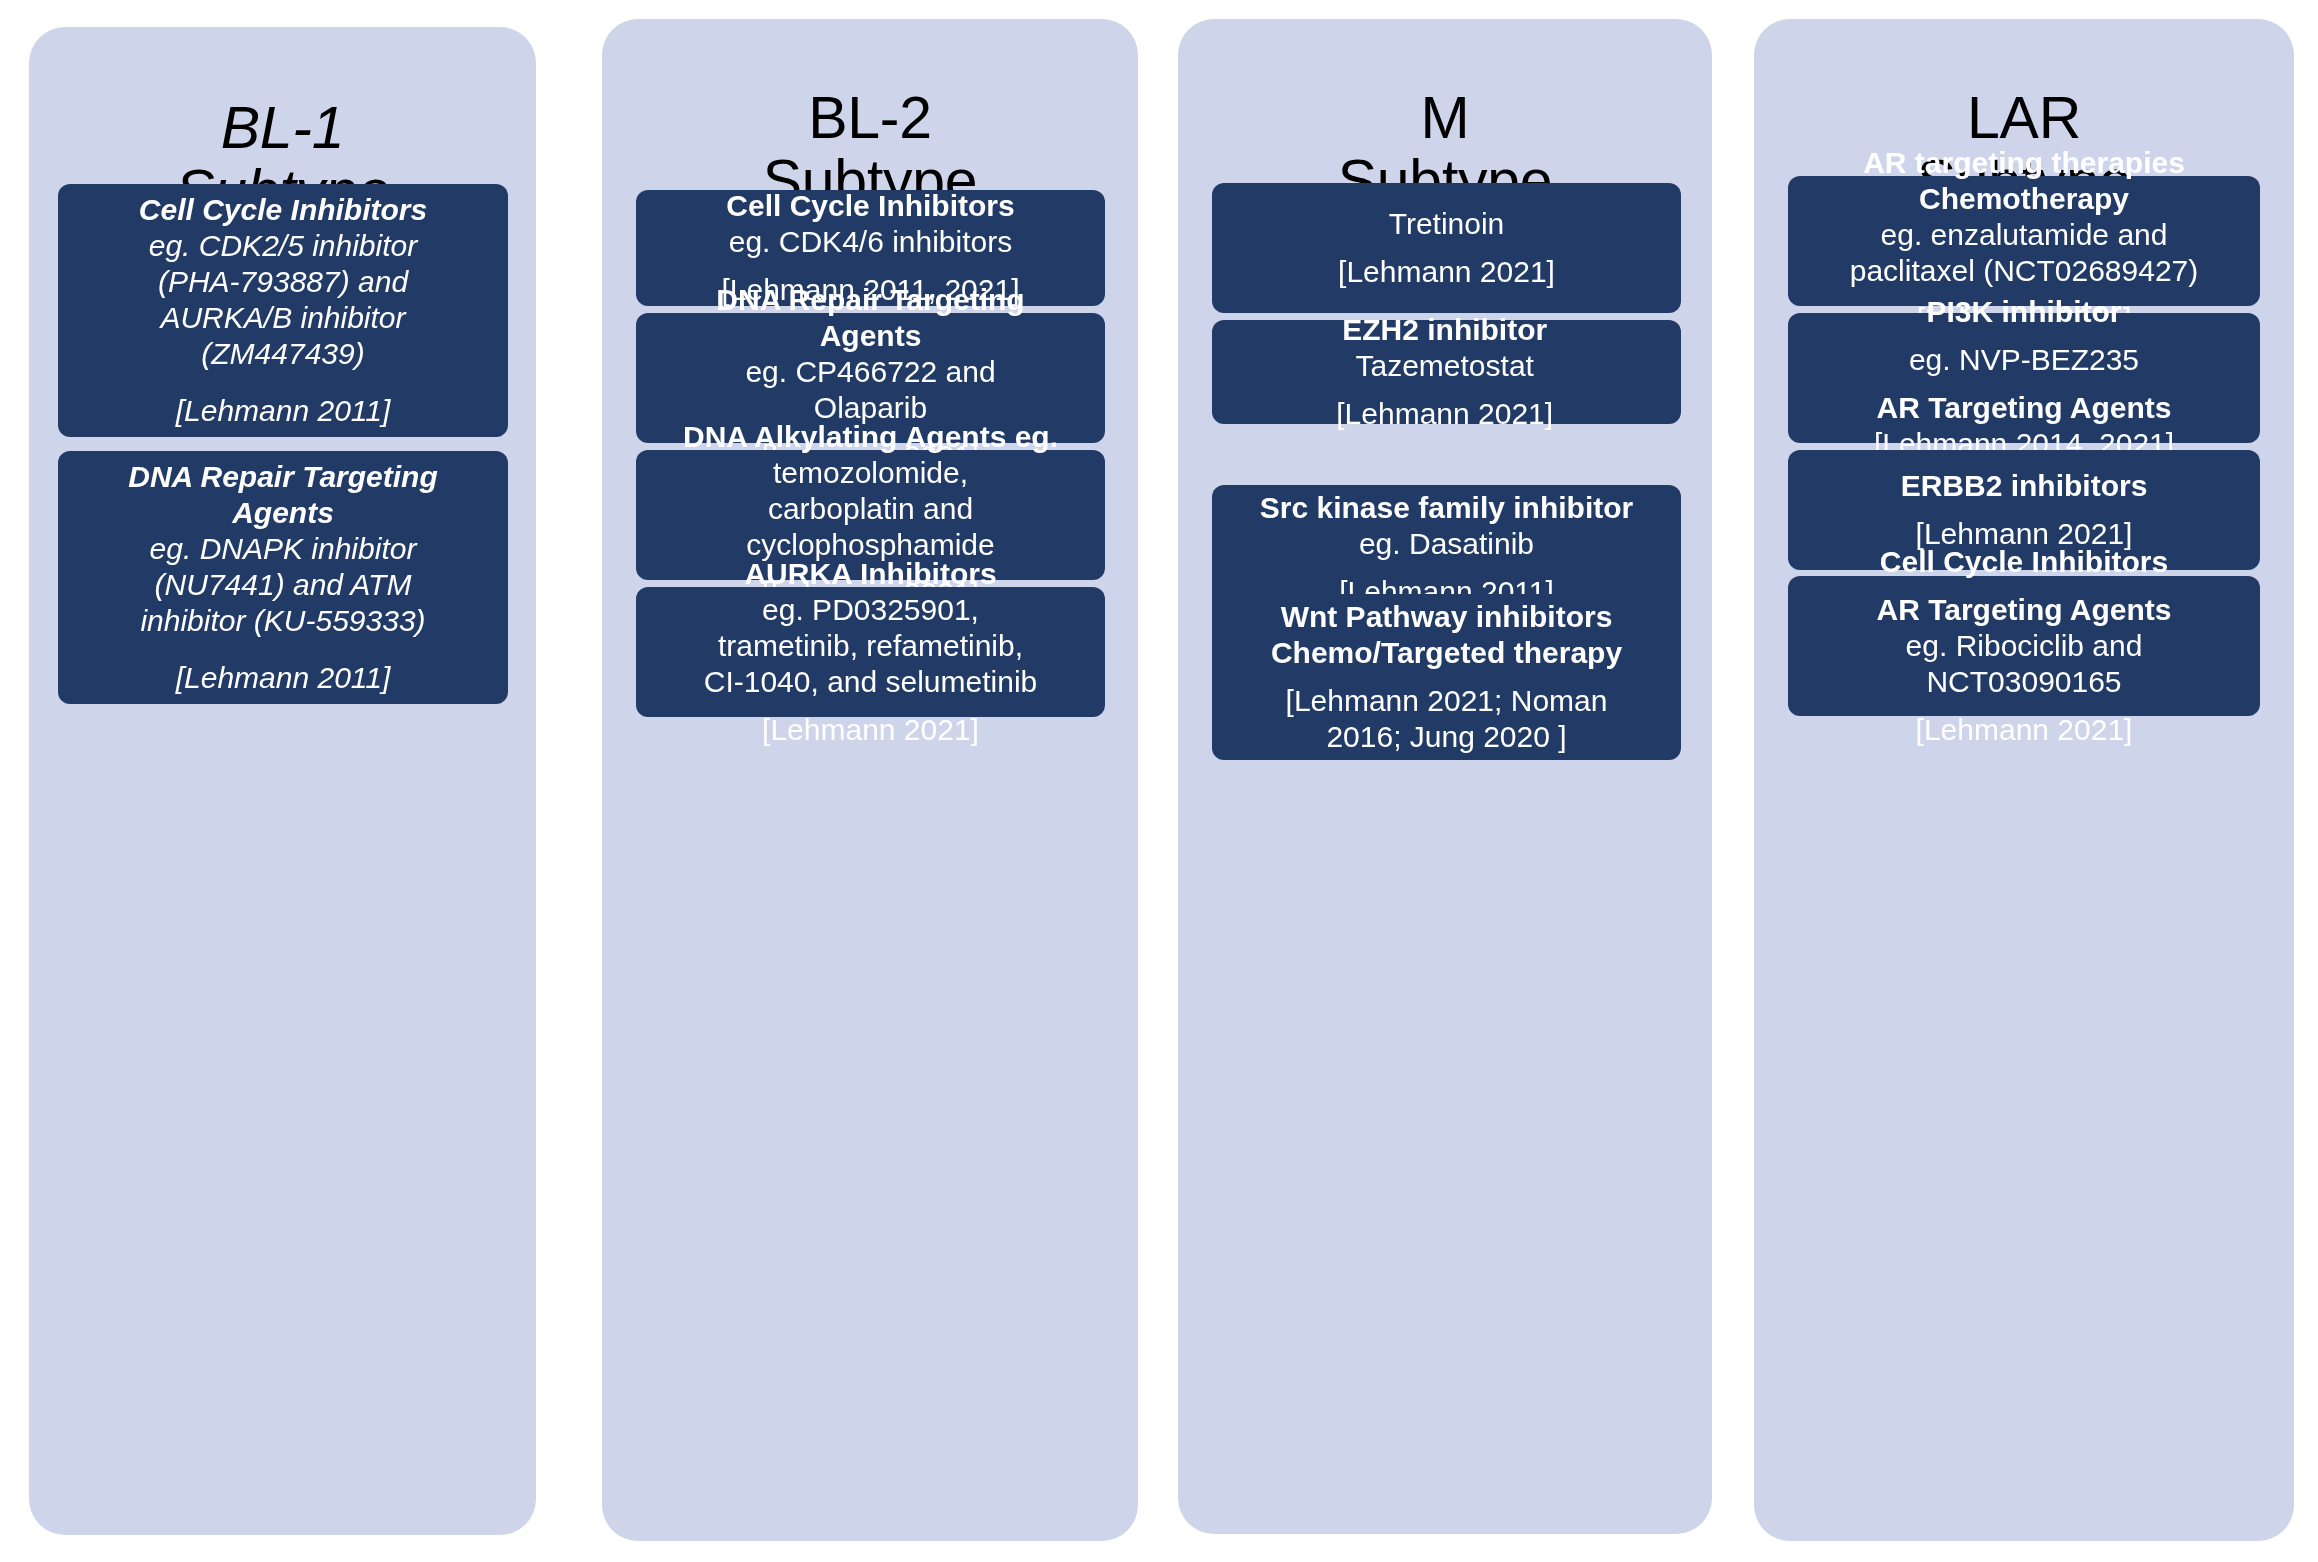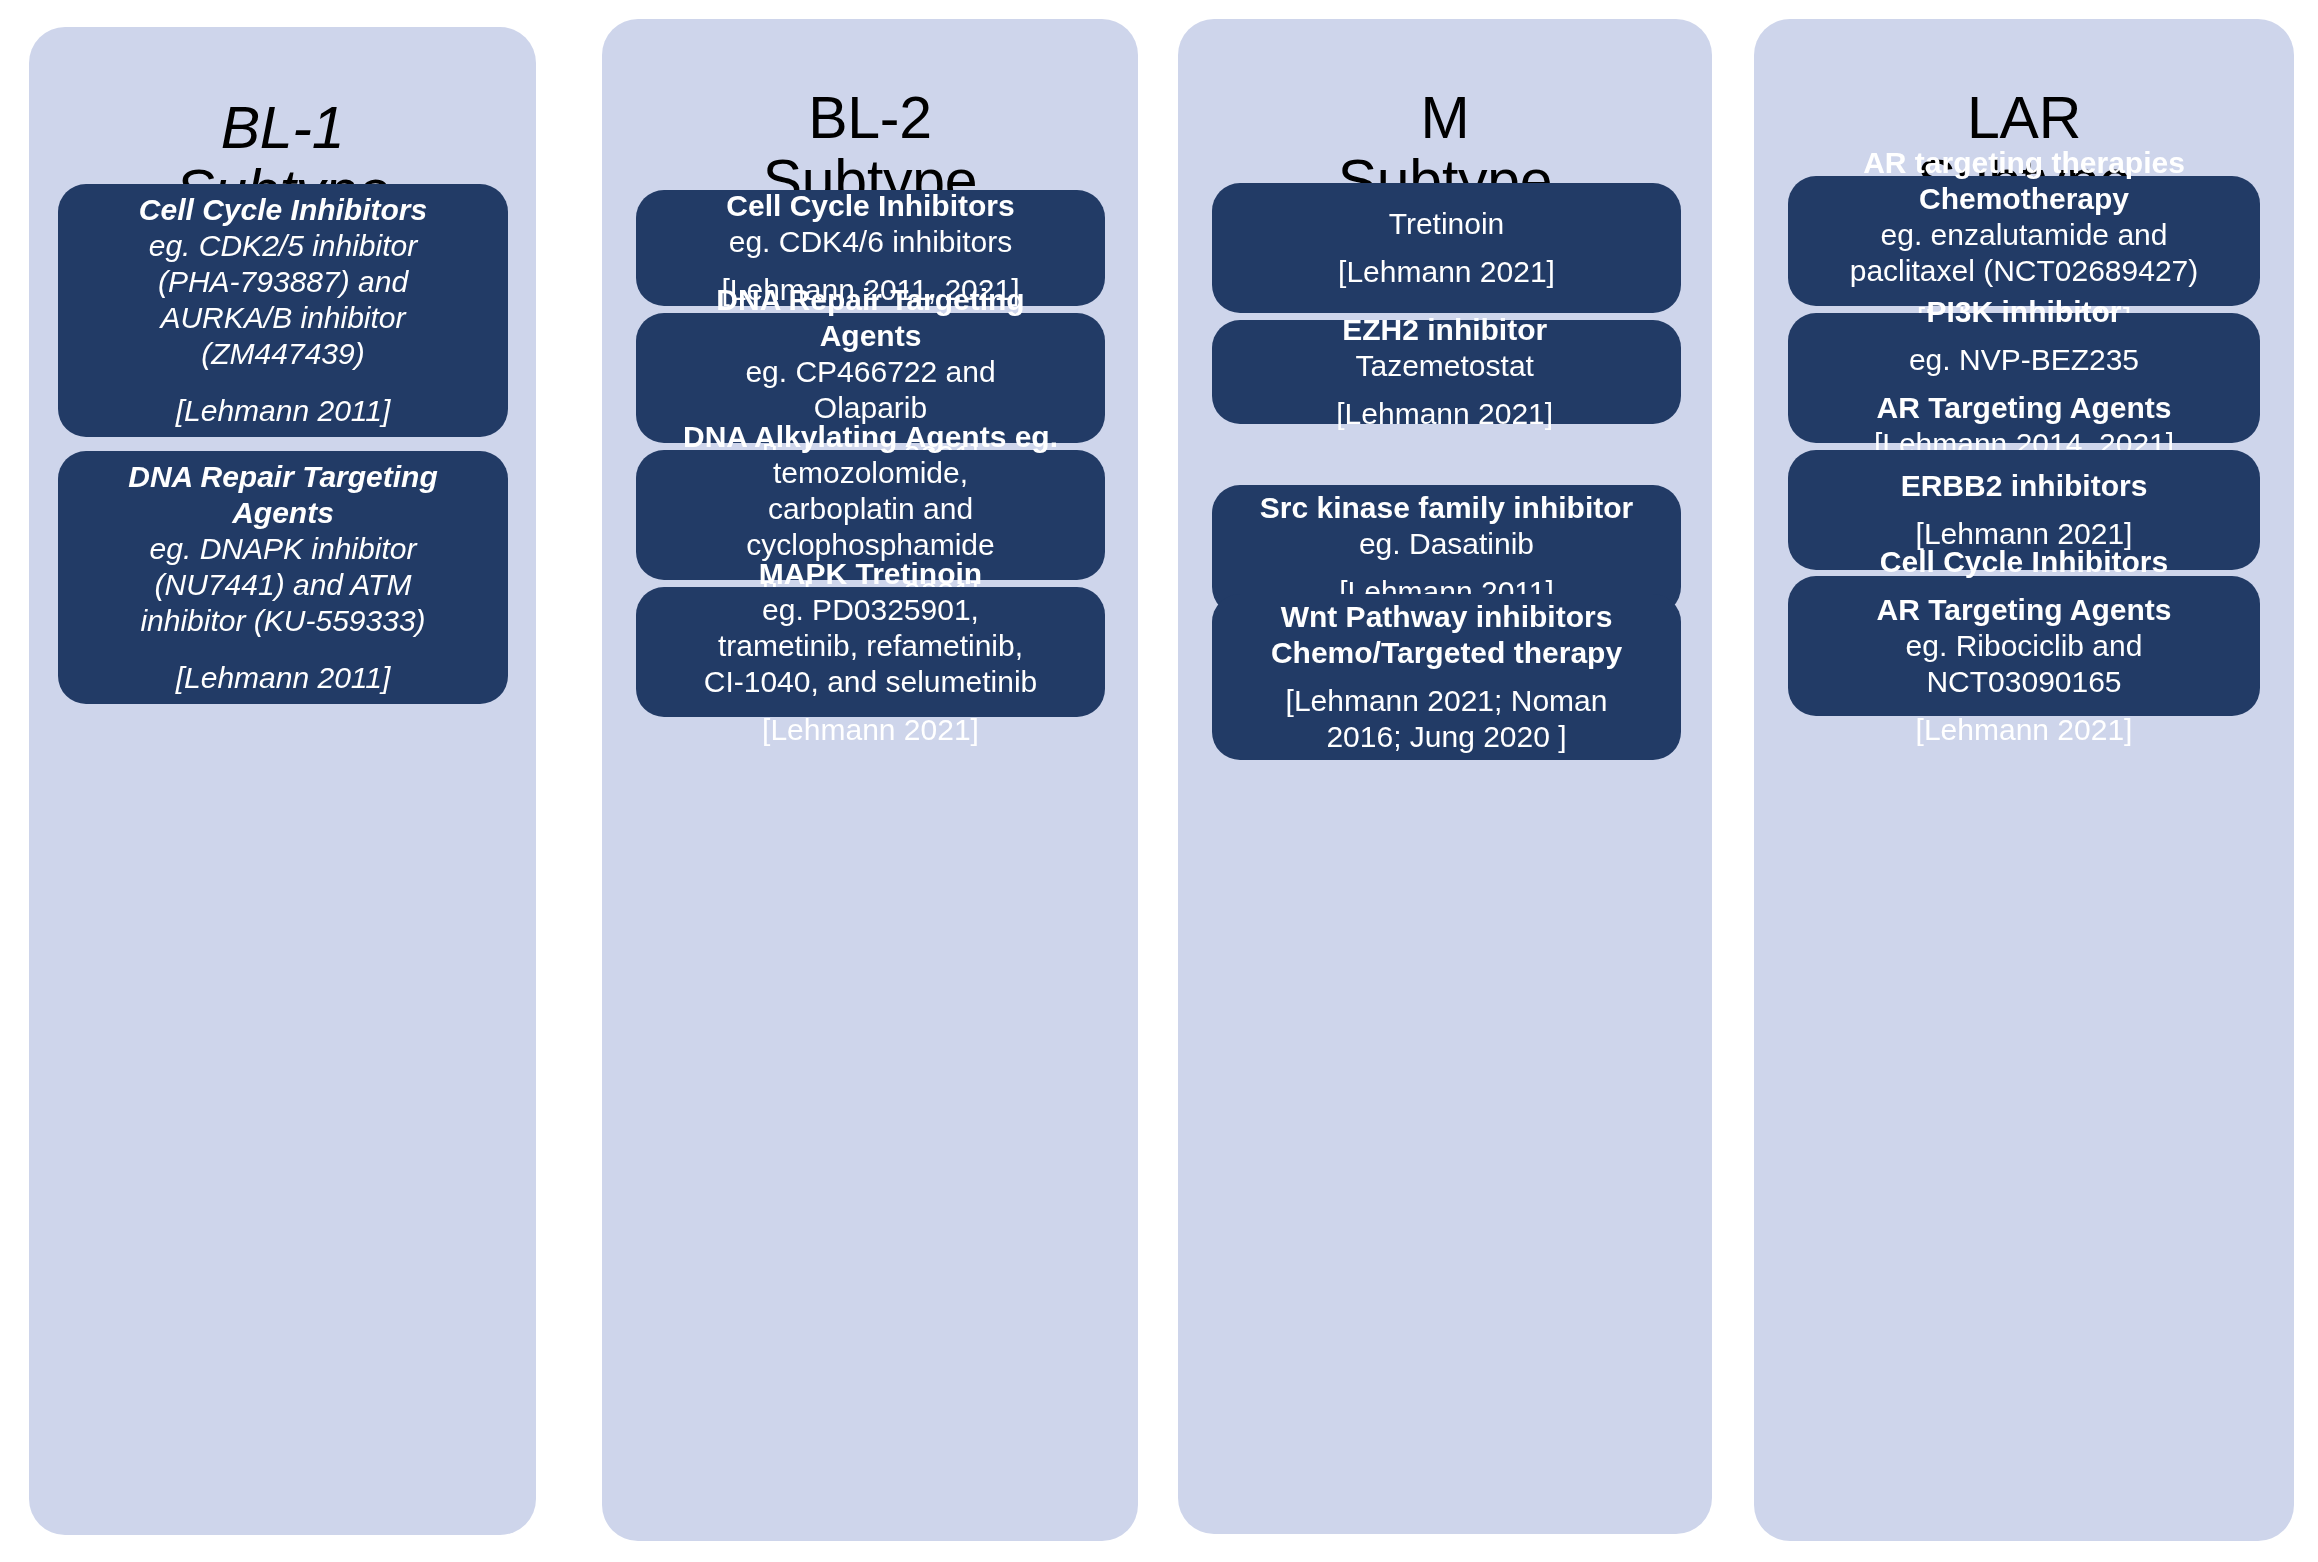--- a/index.html
+++ b/index.html
@@ -40,21 +40,21 @@
     font-size: 57px;
     line-height: 1.06;
     letter-spacing: -0.3px;
     white-space: pre-line;
   }
 
   
   .box {
     position: absolute;
     background: #223b66;
-    border-radius: 28px;
+    border-radius: 12px;
     box-sizing: border-box;
     color: #ffffff;
     display: flex;
     flex-direction: column;
     justify-content: center;
     align-items: flex-start;
     text-align: center;
     padding: 2.7px 9.6px;
   }
 
@@ -122,21 +122,21 @@
 
     <div class="box" style="left:34px; top:431px; width:469px; height:130px;">
       <p class="b">DNA Alkylating Agents eg.</p>
       <p>temozolomide,
 carboplatin and
 cyclophosphamide</p>
       <p class="gap-sm">[Lehmann 2021]</p>
     </div>
 
     <div class="box" style="left:34px; top:568px; width:469px; height:130px;">
-      <p class="b">MAPK Tretinoin</p>
+      <p class="b">AURKA Inhibitors</p>
       <p>eg. PD0325901,
 trametinib, refametinib,
 CI-1040, and selumetinib</p>
       <p class="gap-sm">[Lehmann 2021]</p>
     </div>
   </div>
 
   <div class="column col3" style="left:1178px; top:19px; width:534px; height:1515px;">
     <div class="col-header" style="top:68px; font-size:59px;">M
 Subtype</div>

